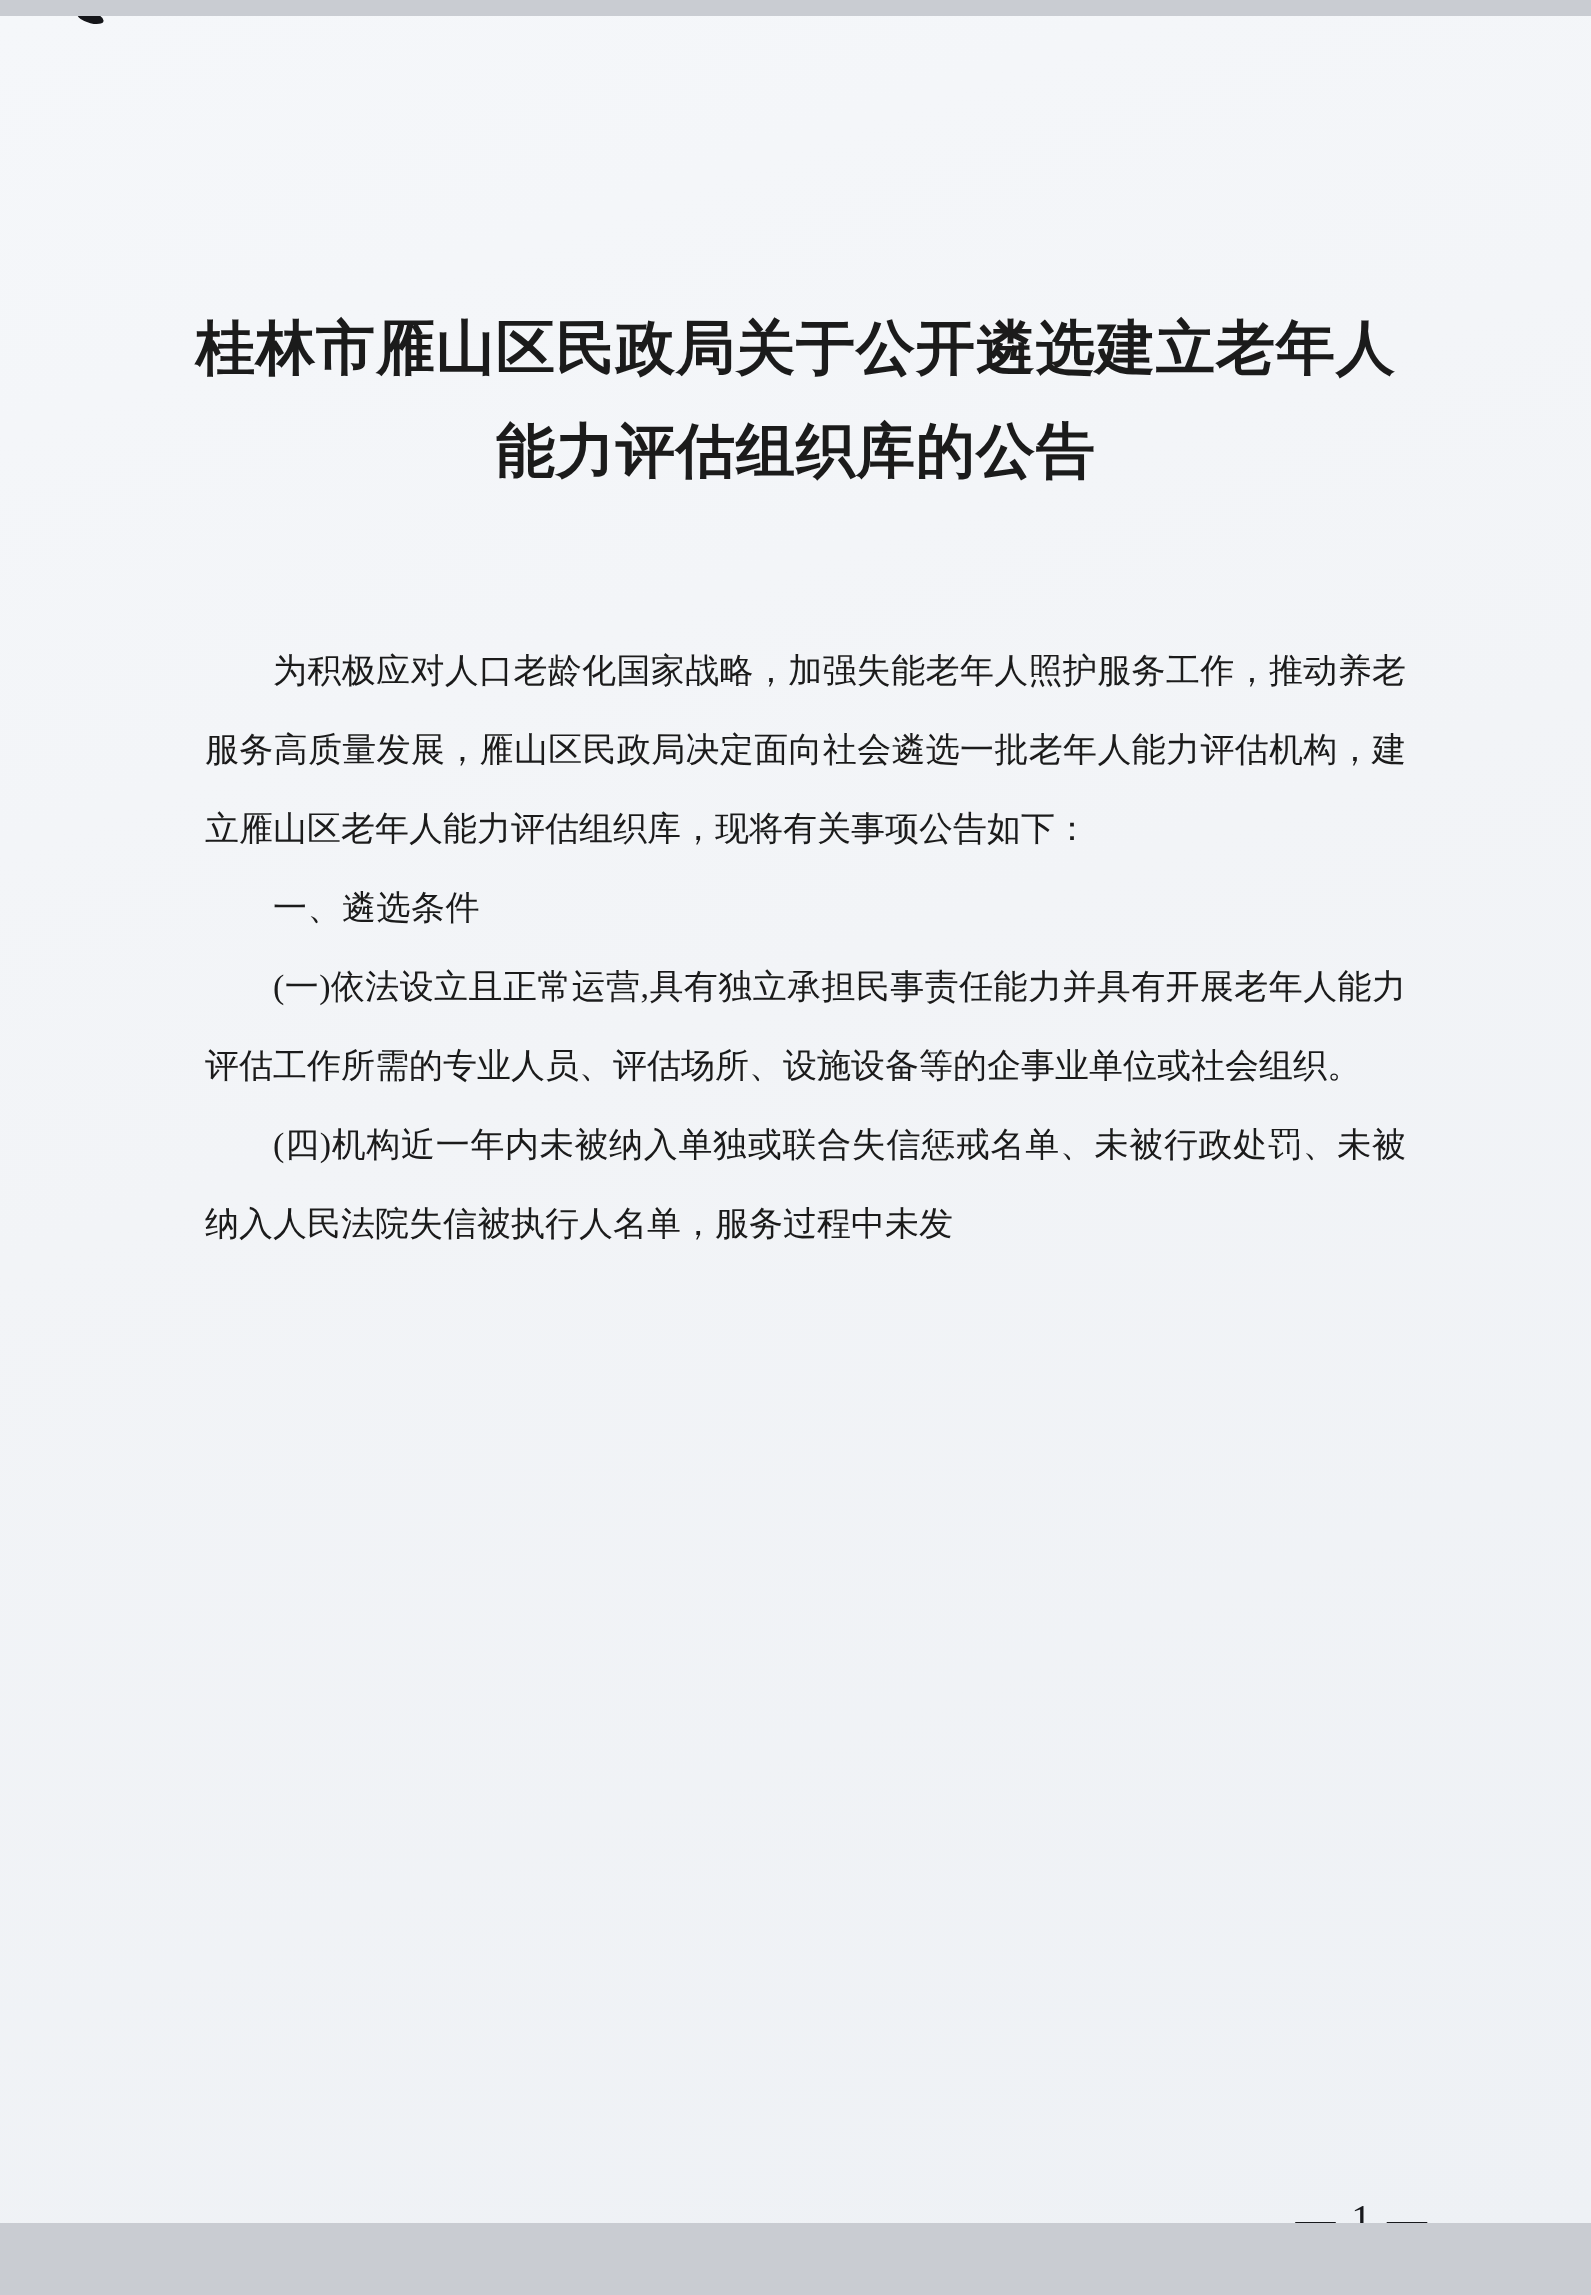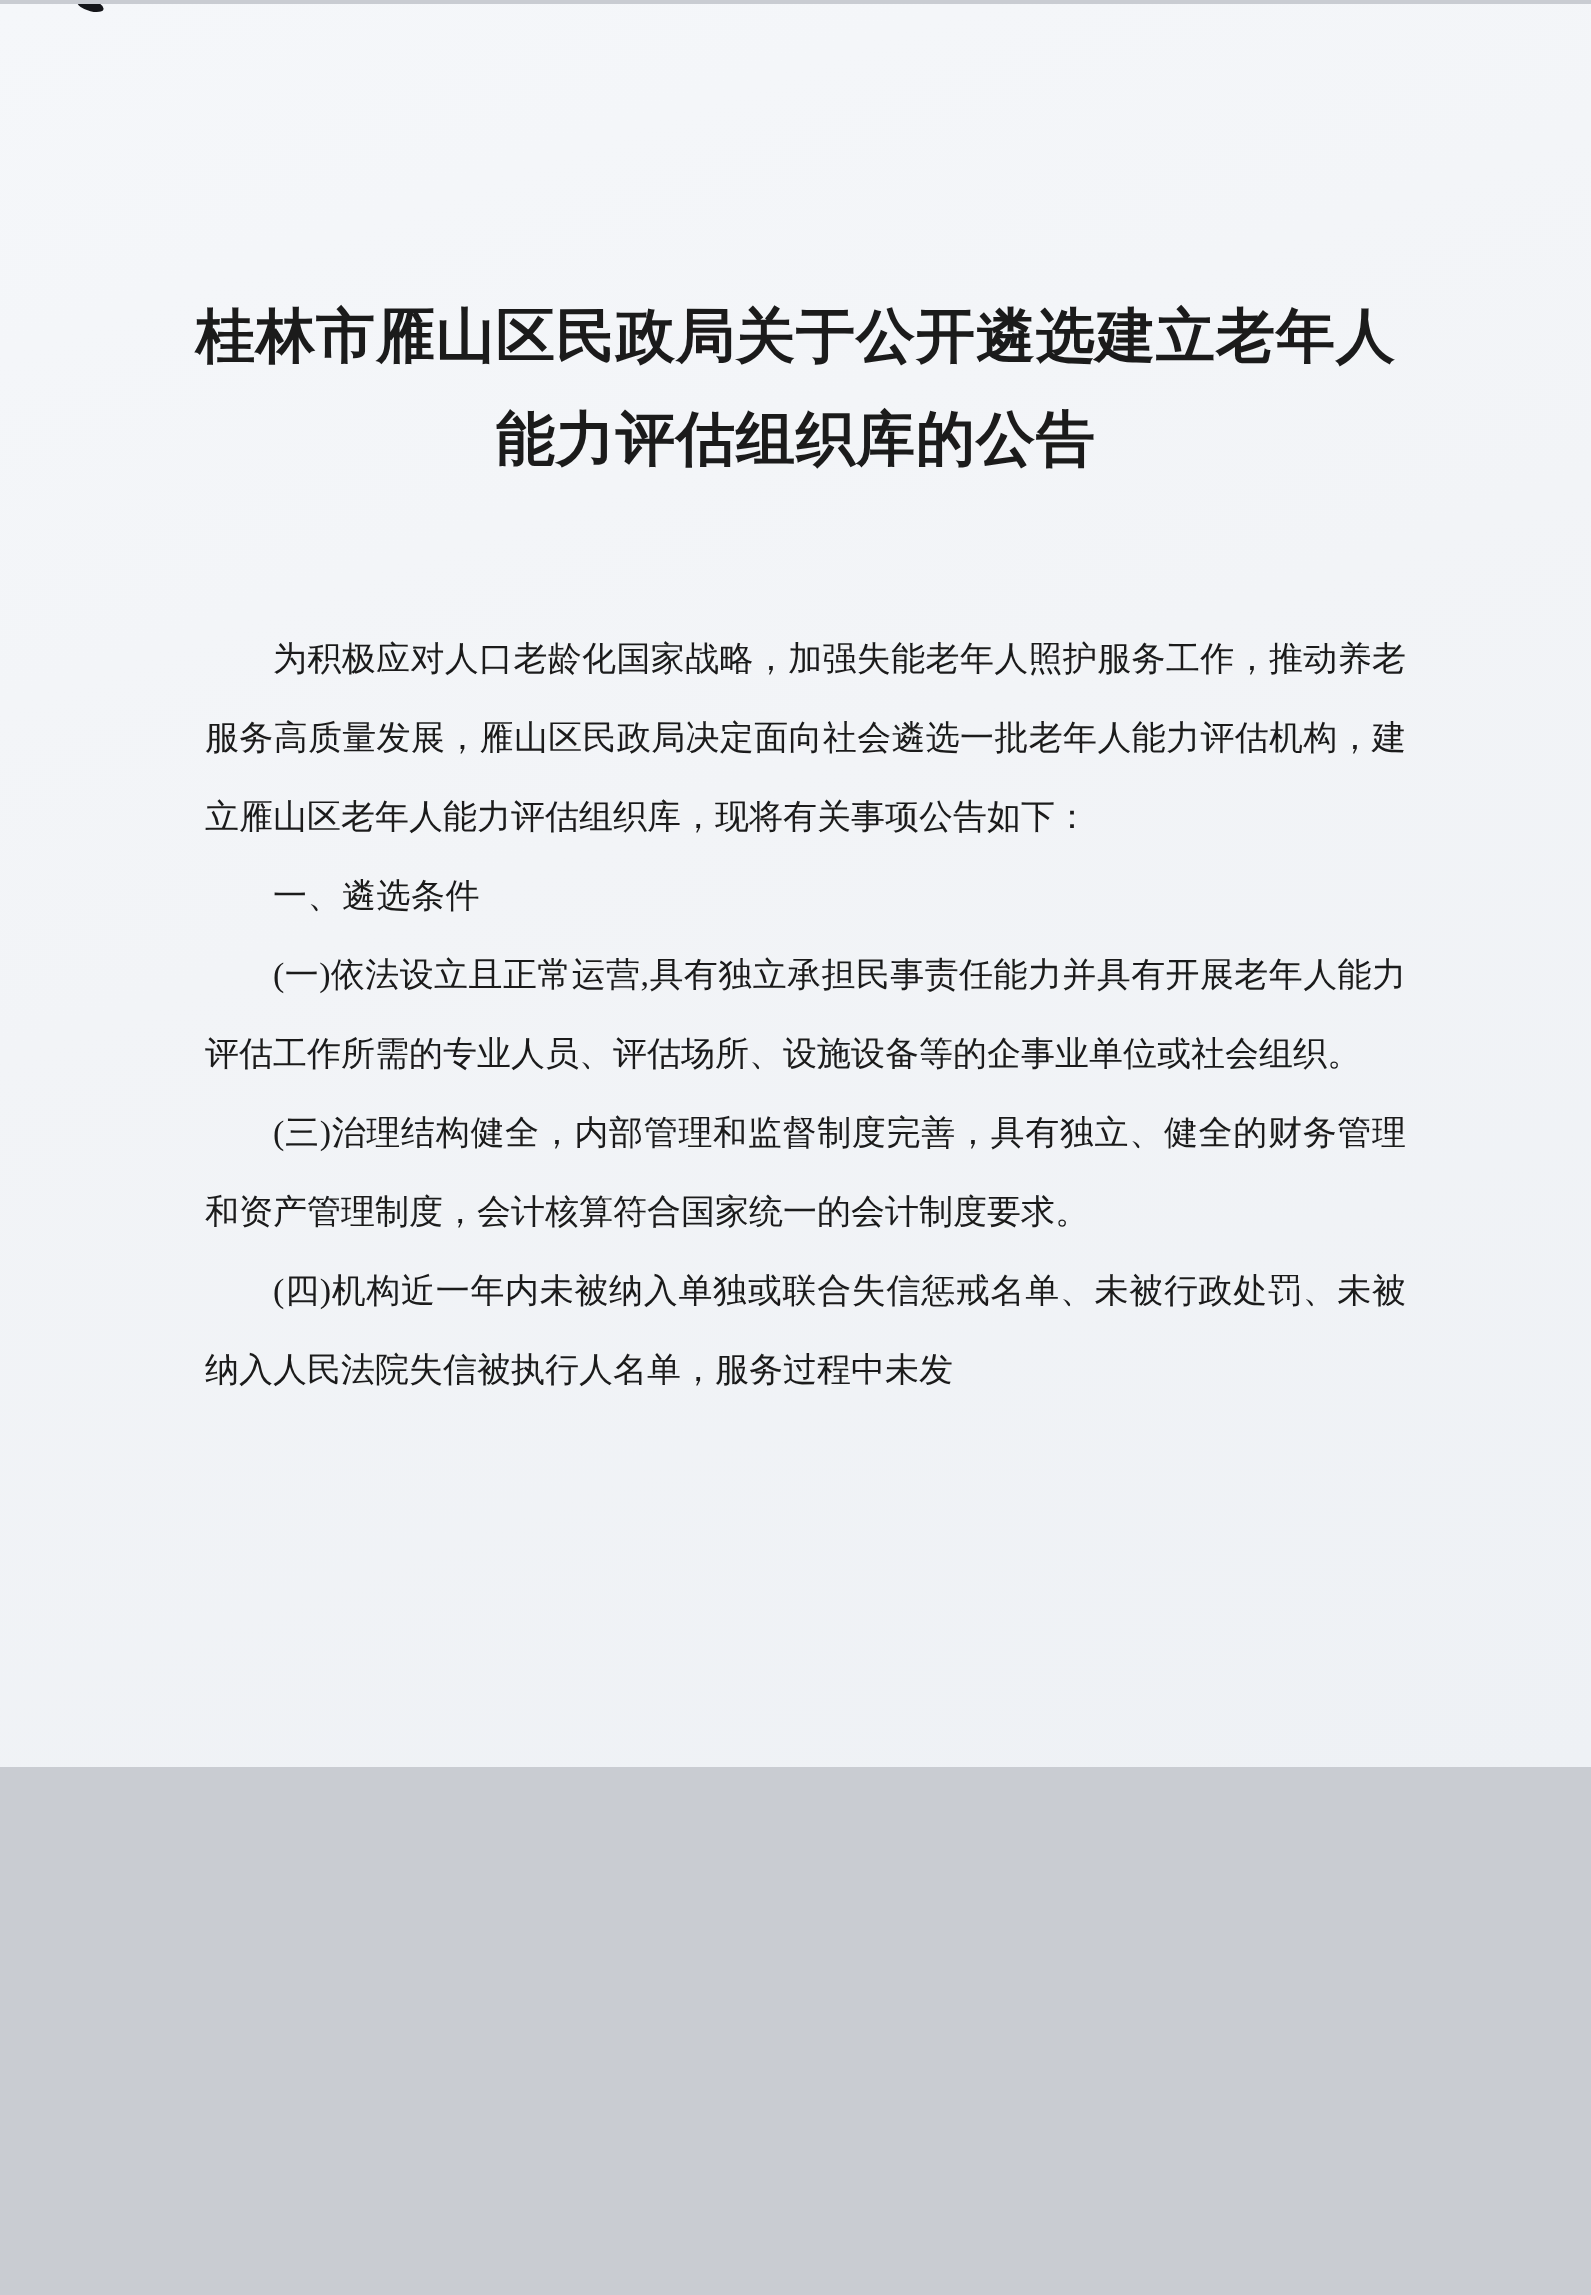--- a/index.html
+++ b/index.html
@@ -5,22 +5,22 @@
   html, body {
     margin: 0;
     padding: 0;
   }
   body {
     background: #c9ccd2;
   }
   .page {
     position: relative;
     width: 1592px;
-    height: 1763px;
-    margin: 4px auto;
+    height: 2207px;
+    margin: 16px auto;
     background: linear-gradient(160deg, #f5f7fa 0%, #f2f4f7 45%, #eef1f5 100%);
     color: #1b1b1b;
     font-family: "Liberation Serif", "DejaVu Serif", serif;
     overflow: hidden;
   }
   
   .scan-artifact {
     position: absolute;
     top: -3.9px;
     left: 77px;
@@ -79,20 +79,19 @@
 
   <div class="doc-title">
     <div>桂林市雁山区民政局关于公开遴选建立老年人</div>
     <div>能力评估组织库的公告</div>
   </div>
 
   <div class="doc-body">
     <p>为积极应对人口老龄化国家战略，加强失能老年人照护服务工作，推动养老服务高质量发展，雁山区民政局决定面向社会遴选一批老年人能力评估机构，建立雁山区老年人能力评估组织库，现将有关事项公告如下：</p>
     <p class="section-heading">一、遴选条件</p>
     <p>(一)依法设立且正常运营,具有独立承担民事责任能力并具有开展老年人能力评估工作所需的专业人员、评估场所、设施设备等的企事业单位或社会组织。</p>
-    <p>(三)治理结构健全，内部管理和监督制度完善，具有独立、健全的财务管理和资产管理制度，会计核算符合国家统一的会计制度要求。</p>
     <p>(四)机构近一年内未被纳入单独或联合失信惩戒名单、未被行政处罚、未被纳入人民法院失信被执行人名单，服务过程中未发</p>
   </div>
 
   <div class="page-number">— 1 —</div>
 
 </div>
 
 
 </body></html>

